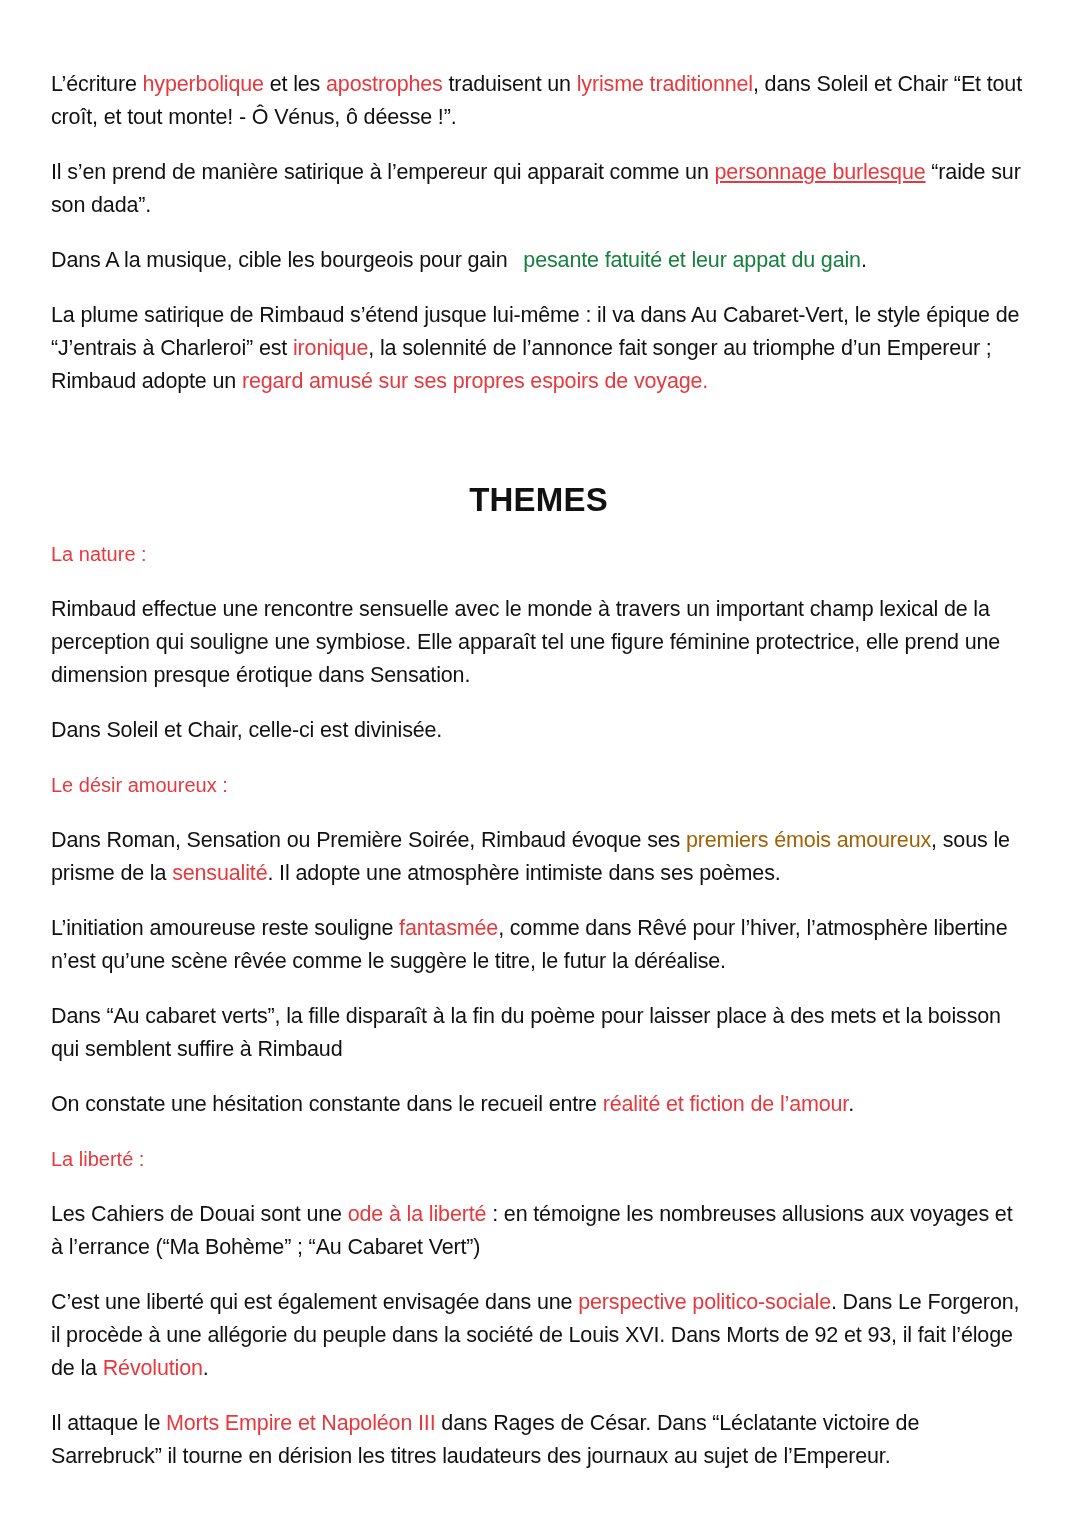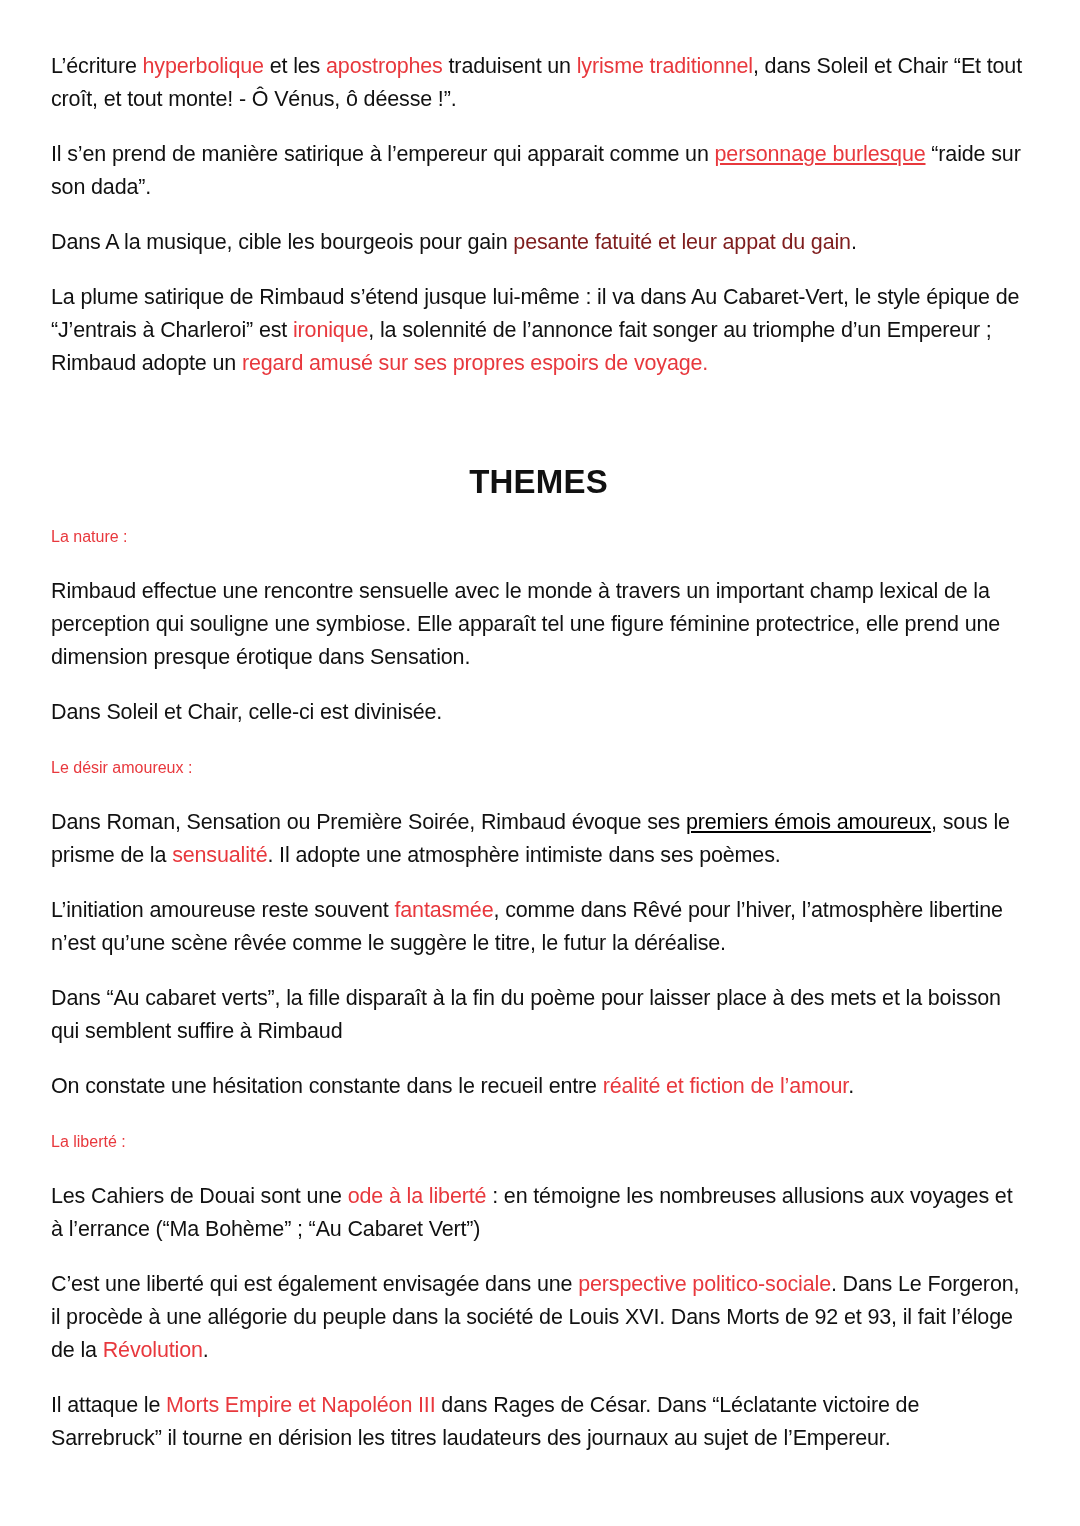--- a/index.html
+++ b/index.html
@@ -5,34 +5,34 @@
   html, body { margin: 0; padding: 0; background: #ffffff; }
   body {
     width: 1080px;
     height: 1526px;
     overflow: hidden;
     font-family: "Liberation Sans", "DejaVu Sans", sans-serif;
     color: #111111;
   }
   .page {
     position: relative;
-    padding: 50px 50px 0 51px;
+    padding: 68px 50px 0 51px;
     box-sizing: border-box;
     width: 1076px;
   }
   p.para {
     margin: 0 0 22px 0;
     font-size: 21.5px;
     line-height: 33px;
     letter-spacing: -0.15px;
   }
   .hl { color: #e8383d; }
   .subhead {
     color: #e8383d;
-    font-size: 16px;
+    font-size: 20px;
     line-height: 33px;
     margin: 16px 0 22px 0;
   }
   h2.section {
     font-size: 33px;
     font-weight: bold;
     margin: 82px 0 18px 0;
     line-height: 40px;
     color: #111111;
     letter-spacing: 0.2px;
@@ -40,37 +40,37 @@
   }
 </style>
 </head>
 <body>
 
 <div class="page">
 
   <section>
     <p class="para"><span>L’écriture </span><span class="hl" style="color: rgb(232, 56, 61);">hyperbolique</span><span> et les </span><span class="hl" style="color: rgb(232, 56, 61);">apostrophes</span><span> traduisent un </span><span class="hl" style="color: rgb(232, 56, 61);">lyrisme traditionnel</span><span>, dans Soleil et Chair “Et tout croît, et tout monte! - Ô Vénus, ô déesse !”.</span></p>
     <p class="para"><span>Il s’en prend de manière satirique à l’empereur qui apparait comme un </span><span class="hl" style="color: rgb(232, 56, 61); text-decoration: underline;">personnage burlesque</span><span> “raide sur son dada”.</span></p>
-    <p class="para"><span>Dans A la musique, cible les bourgeois pour gain </span><span class="hl" style="color: #7f1d1d;">pesante fatuité et leur appat du gain</span><span>.</span></p>
+    <p class="para"><span>Dans A la musique, cible les bourgeois pour gain </span><span class="hl" style="color: #15803d; margin-left: 10px;">pesante fatuité et leur appat du gain</span><span>.</span></p>
     <p class="para"><span>La plume satirique de Rimbaud s’étend jusque lui-même : il va dans Au Cabaret-Vert, le style épique de “J’entrais à Charleroi” est </span><span class="hl" style="color: rgb(232, 56, 61);">ironique</span><span>, la solennité de l’annonce fait songer au triomphe d’un Empereur ;  Rimbaud adopte un </span><span class="hl" style="color: rgb(232, 56, 61);">regard amusé sur ses propres espoirs de voyage.</span></p>
   </section>
 
   <section>
     <h2 class="section">THEMES</h2>
 
     <div>
       <div class="subhead">La nature :</div>
       <p class="para"><span>Rimbaud effectue une rencontre sensuelle avec le monde à travers un important champ lexical de la perception qui souligne une symbiose. Elle apparaît tel une figure féminine protectrice, elle prend une dimension presque érotique dans Sensation.</span></p>
       <p class="para"><span>Dans Soleil et Chair, celle-ci est divinisée.</span></p>
     </div>
 
     <div>
       <div class="subhead">Le désir amoureux :</div>
-      <p class="para"><span>Dans Roman, Sensation ou Première Soirée, Rimbaud évoque ses </span><span class="hl" style="color: #000000; text-decoration: underline;">premiers émois amoureux</span><span>, sous le prisme de la </span><span class="hl" style="color: rgb(232, 56, 61);">sensualité</span><span>. Il adopte une atmosphère intimiste dans ses poèmes.</span></p>
-      <p class="para"><span>L’initiation amoureuse reste souvent </span><span class="hl" style="color: rgb(232, 56, 61);">fantasmée</span><span>, comme dans Rêvé pour l’hiver, l’atmosphère libertine n’est qu’une scène rêvée comme le suggère le titre, le futur la déréalise.</span></p>
+      <p class="para"><span>Dans Roman, Sensation ou Première Soirée, Rimbaud évoque ses </span><span class="hl" style="color: #a16207;">premiers émois amoureux</span><span>, sous le prisme de la </span><span class="hl" style="color: rgb(232, 56, 61);">sensualité</span><span>. Il adopte une atmosphère intimiste dans ses poèmes.</span></p>
+      <p class="para"><span>L’initiation amoureuse reste souligne </span><span class="hl" style="color: rgb(232, 56, 61);">fantasmée</span><span>, comme dans Rêvé pour l’hiver, l’atmosphère libertine n’est qu’une scène rêvée comme le suggère le titre, le futur la déréalise.</span></p>
       <p class="para"><span>Dans “Au cabaret verts”, la fille disparaît à la fin du poème pour laisser place à des mets et la boisson qui semblent suffire à Rimbaud</span></p>
       <p class="para"><span>On constate une hésitation constante dans le recueil entre </span><span class="hl" style="color: rgb(232, 56, 61);">réalité et fiction de l’amour</span><span>.</span></p>
     </div>
 
     <div>
       <div class="subhead">La liberté :</div>
       <p class="para"><span>Les Cahiers de Douai sont une </span><span class="hl" style="color: rgb(232, 56, 61); text-align: right;">ode à la liberté</span><span> : en témoigne les nombreuses allusions aux voyages et à l’errance (“Ma Bohème” ; “Au Cabaret Vert”)</span></p>
       <p class="para"><span>C’est une liberté qui est également envisagée dans une </span><span class="hl" style="color: rgb(232, 56, 61);">perspective politico-sociale</span><span>. Dans Le Forgeron, il procède à une allégorie du peuple dans la société de Louis XVI. Dans Morts de 92 et 93, il fait l’éloge de la </span><span class="hl" style="color: rgb(232, 56, 61);">Révolution</span><span>.</span></p>
       <p class="para"><span>Il attaque le </span><span class="hl" style="color: rgb(232, 56, 61);">Morts Empire et Napoléon III</span><span> dans Rages de César. Dans “Léclatante victoire de Sarrebruck” il tourne en dérision les titres laudateurs des journaux au sujet de l’Empereur.</span></p>
     </div>

